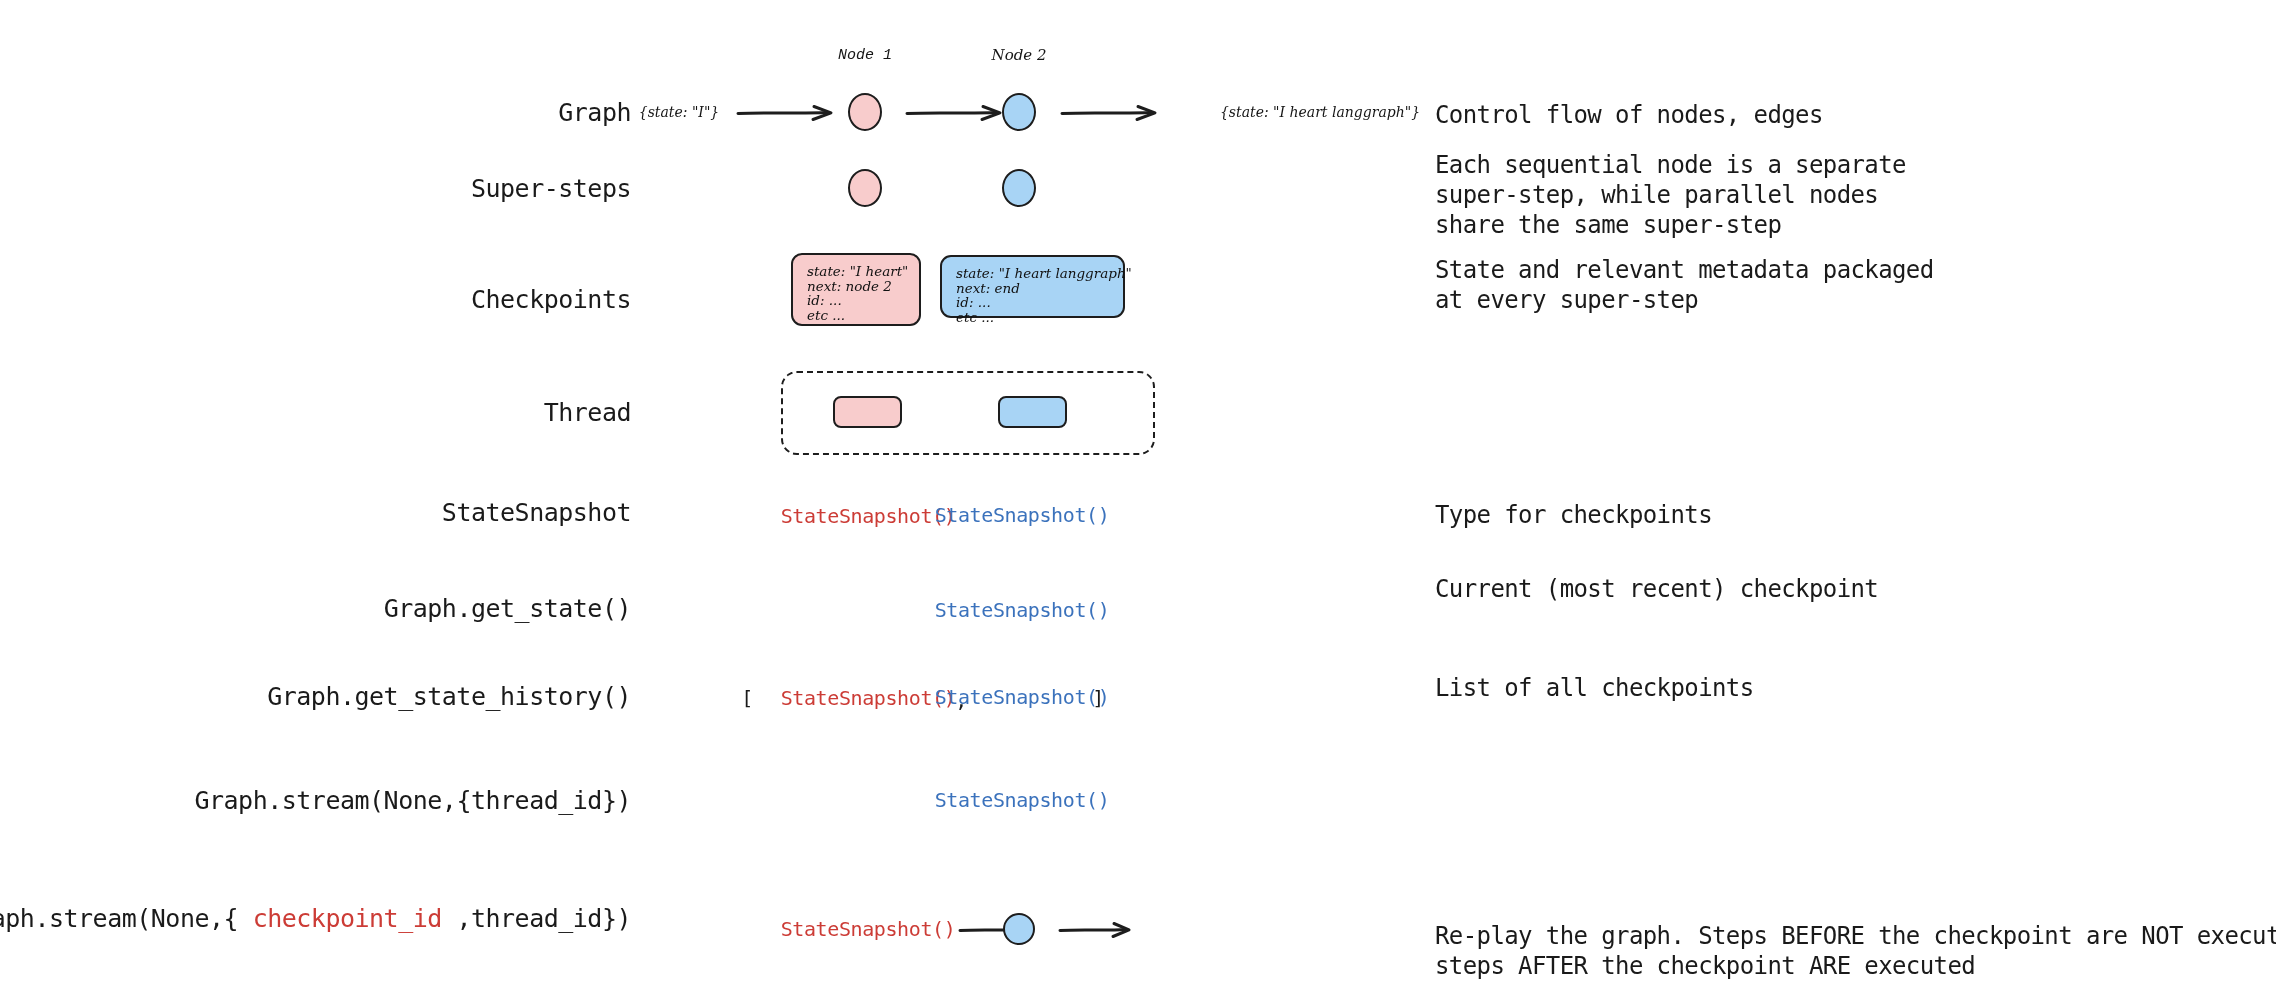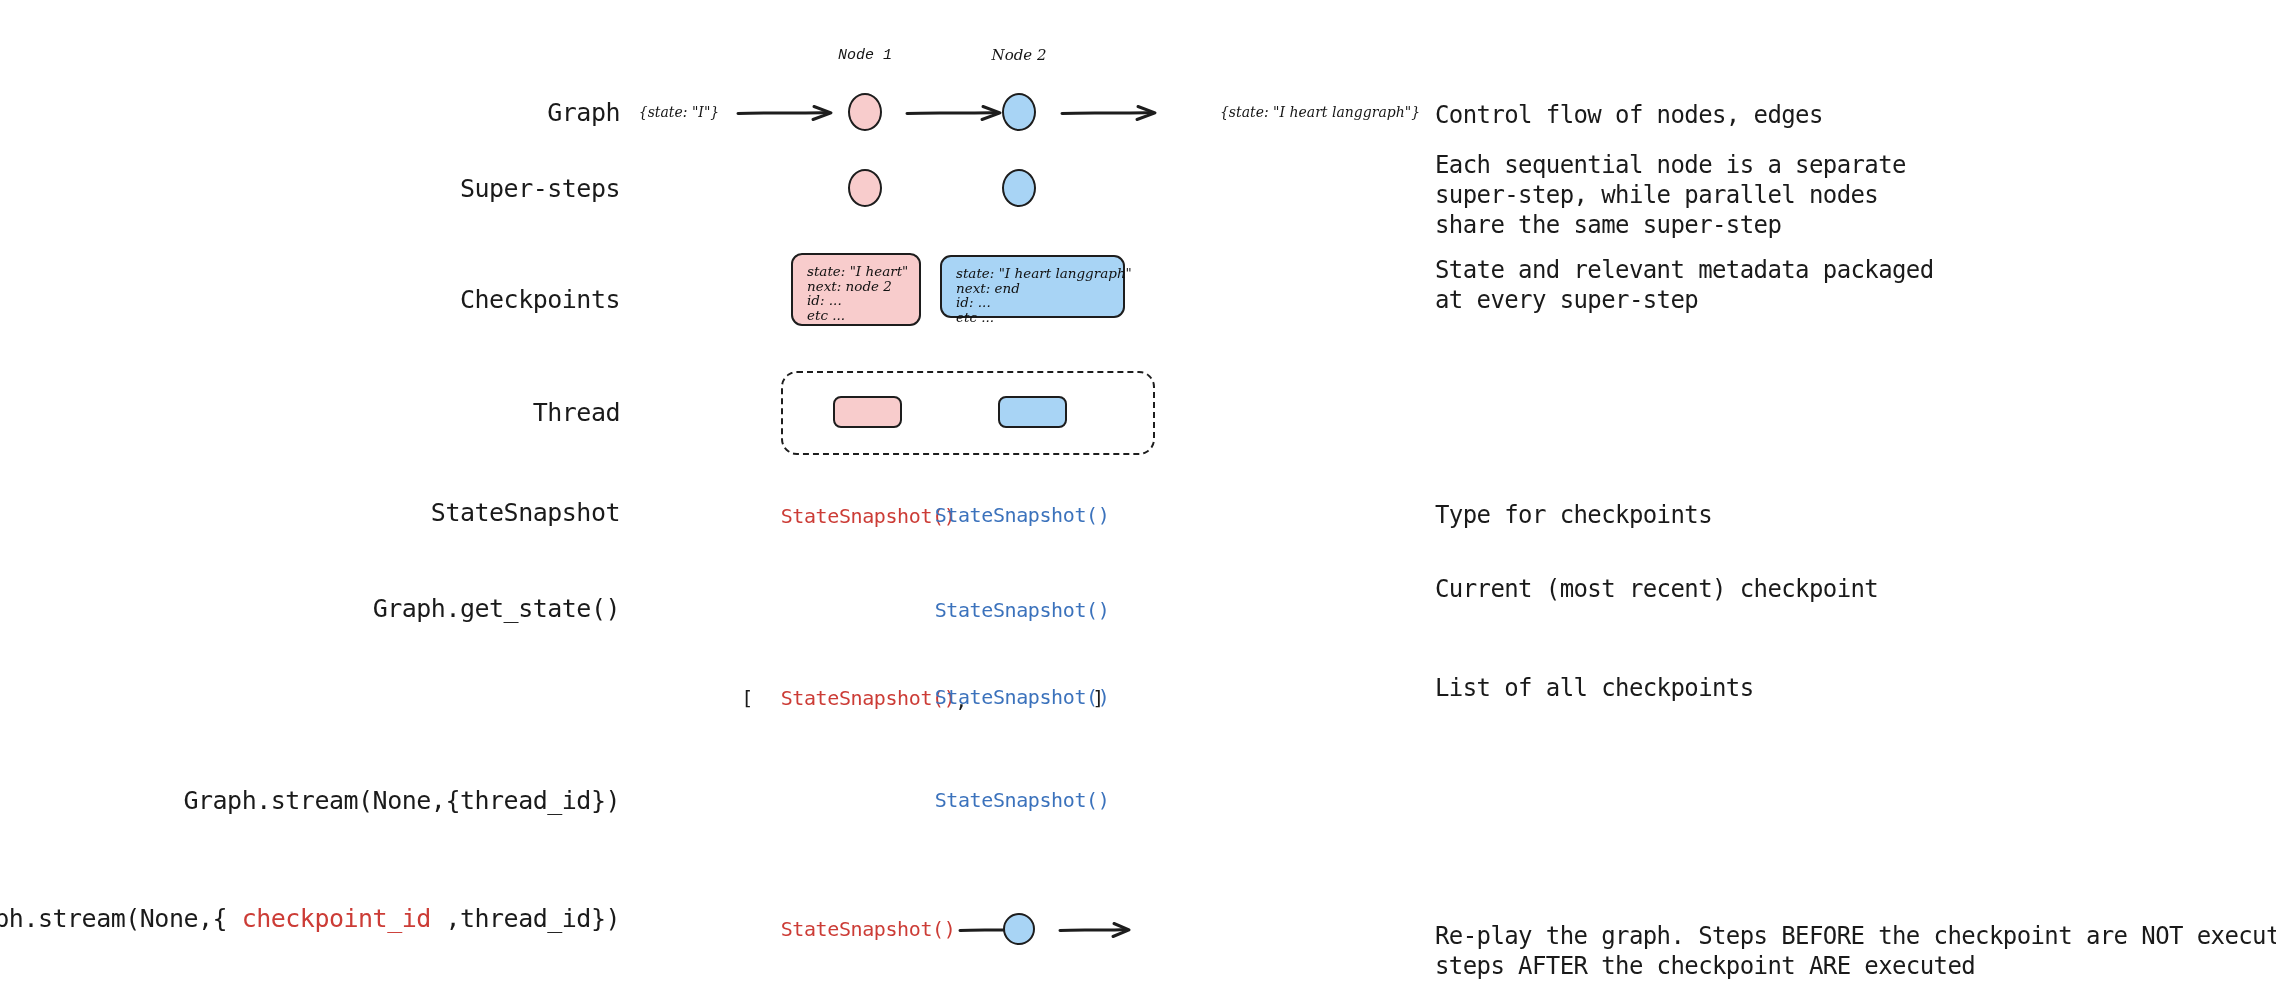--- a/index.html
+++ b/index.html
@@ -27,20 +27,21 @@
     color: #1a1a1a;
     white-space: nowrap;
     transform: translateY(-50%);
   }
   .label-col {
     position: absolute;
     left: 0;
     top: 0;
     width: 620px;
     height: 986px;
+    padding-left: 11px;
   }
 
   
   .desc-col {
     position: absolute;
     left: 1435px;
     top: 0;
     width: 840px;
     height: 714px;
   }
@@ -156,20 +157,21 @@
 </head>
 <body>
 
 <div class="label-col">
   <div class="row-label" style="top:112px;">Graph</div>
   <div class="row-label" style="top:188px;">Super-steps</div>
   <div class="row-label" style="top:299px;">Checkpoints</div>
   <div class="row-label" style="top:412px;">Thread</div>
   <div class="row-label" style="top:512px;">StateSnapshot</div>
   <div class="row-label" style="top:608px;">Graph.get_state()</div>
+  <div class="row-label" style="top:696px;">Graph.get_state_history()</div>
   <div class="row-label" style="top:800px;">Graph.stream(None,{thread_id})</div>
   <div class="row-label" style="top:918px;"><span class="inline-dark">Graph.stream(None,{ </span><span class="inline-red">checkpoint_id</span><span class="inline-dark"> ,thread_id})</span></div>
 </div>
 
 <div class="mid">
 
   <div class="hand-text" style="left:59px;  top:112px;">{state: "I"}</div>
 
   <svg class="arrow-svg" style="left:116px; top:104px;" width="120" height="18" viewBox="0 0 120 18">
     <path d="M2,9.5 C30,8.2 62,9.8 92,8.6" stroke="#1d1d1d" stroke-width="3" fill="none" stroke-linecap="round"></path>

